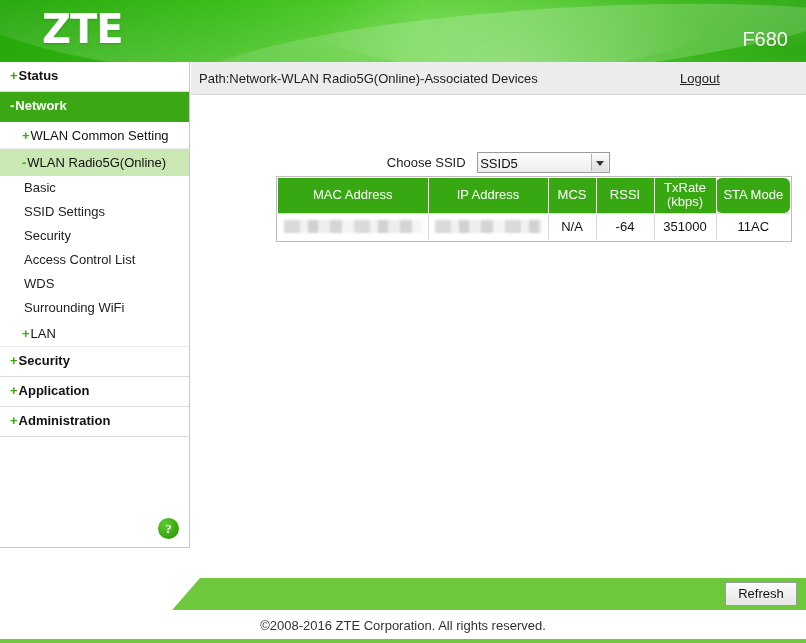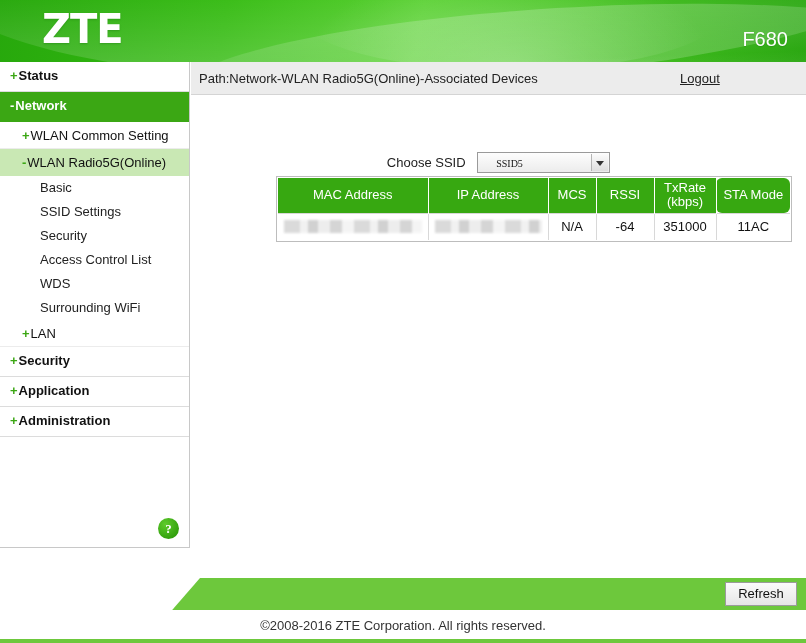--- a/index.html
+++ b/index.html
@@ -132,21 +132,21 @@
   }
   .nav-sub.expanded {
     background: #c9e8b4;
     border-bottom: 1px solid #c9e8b4;
   }
 
   .nav-leaf {
     display: block;
     height: 24px;
     line-height: 24px;
-    padding-left: 40px;
+    padding-left: 24px;
     font-size: 13px;
     color: #222;
     background: #ffffff;
     cursor: pointer;
     white-space: nowrap;
   }
   .nav-leaf.selected {
     background: #e6f3dc;
   }
   #help-icon-wrap {
@@ -214,25 +214,24 @@
     width: 133px;
     height: 21px;
     border: 1px solid #9a9a9a;
     background: linear-gradient(180deg, #fdfdfd 0%, #ececec 100%);
     position: relative;
     text-align: left;
     cursor: pointer;
   }
   #ssid-select .val {
     position: absolute;
-    left: 18px; top: 2px;
-    font-size: 10px;
+    left: 2px; top: 2px;
+    font-size: 13px;
     color: #111;
     line-height: 17px;
-    font-family: Liberation Serif, serif;
   }
   #ssid-select .arrowbox {
     position: absolute;
     right: 1px; top: 1px;
     width: 17px; height: 17px;
     background: linear-gradient(180deg, #fbfbfb 0%, #dedede 100%);
     border-left: 1px solid #b4b4b4;
   }
   #ssid-select .arrow {
     position: absolute;

